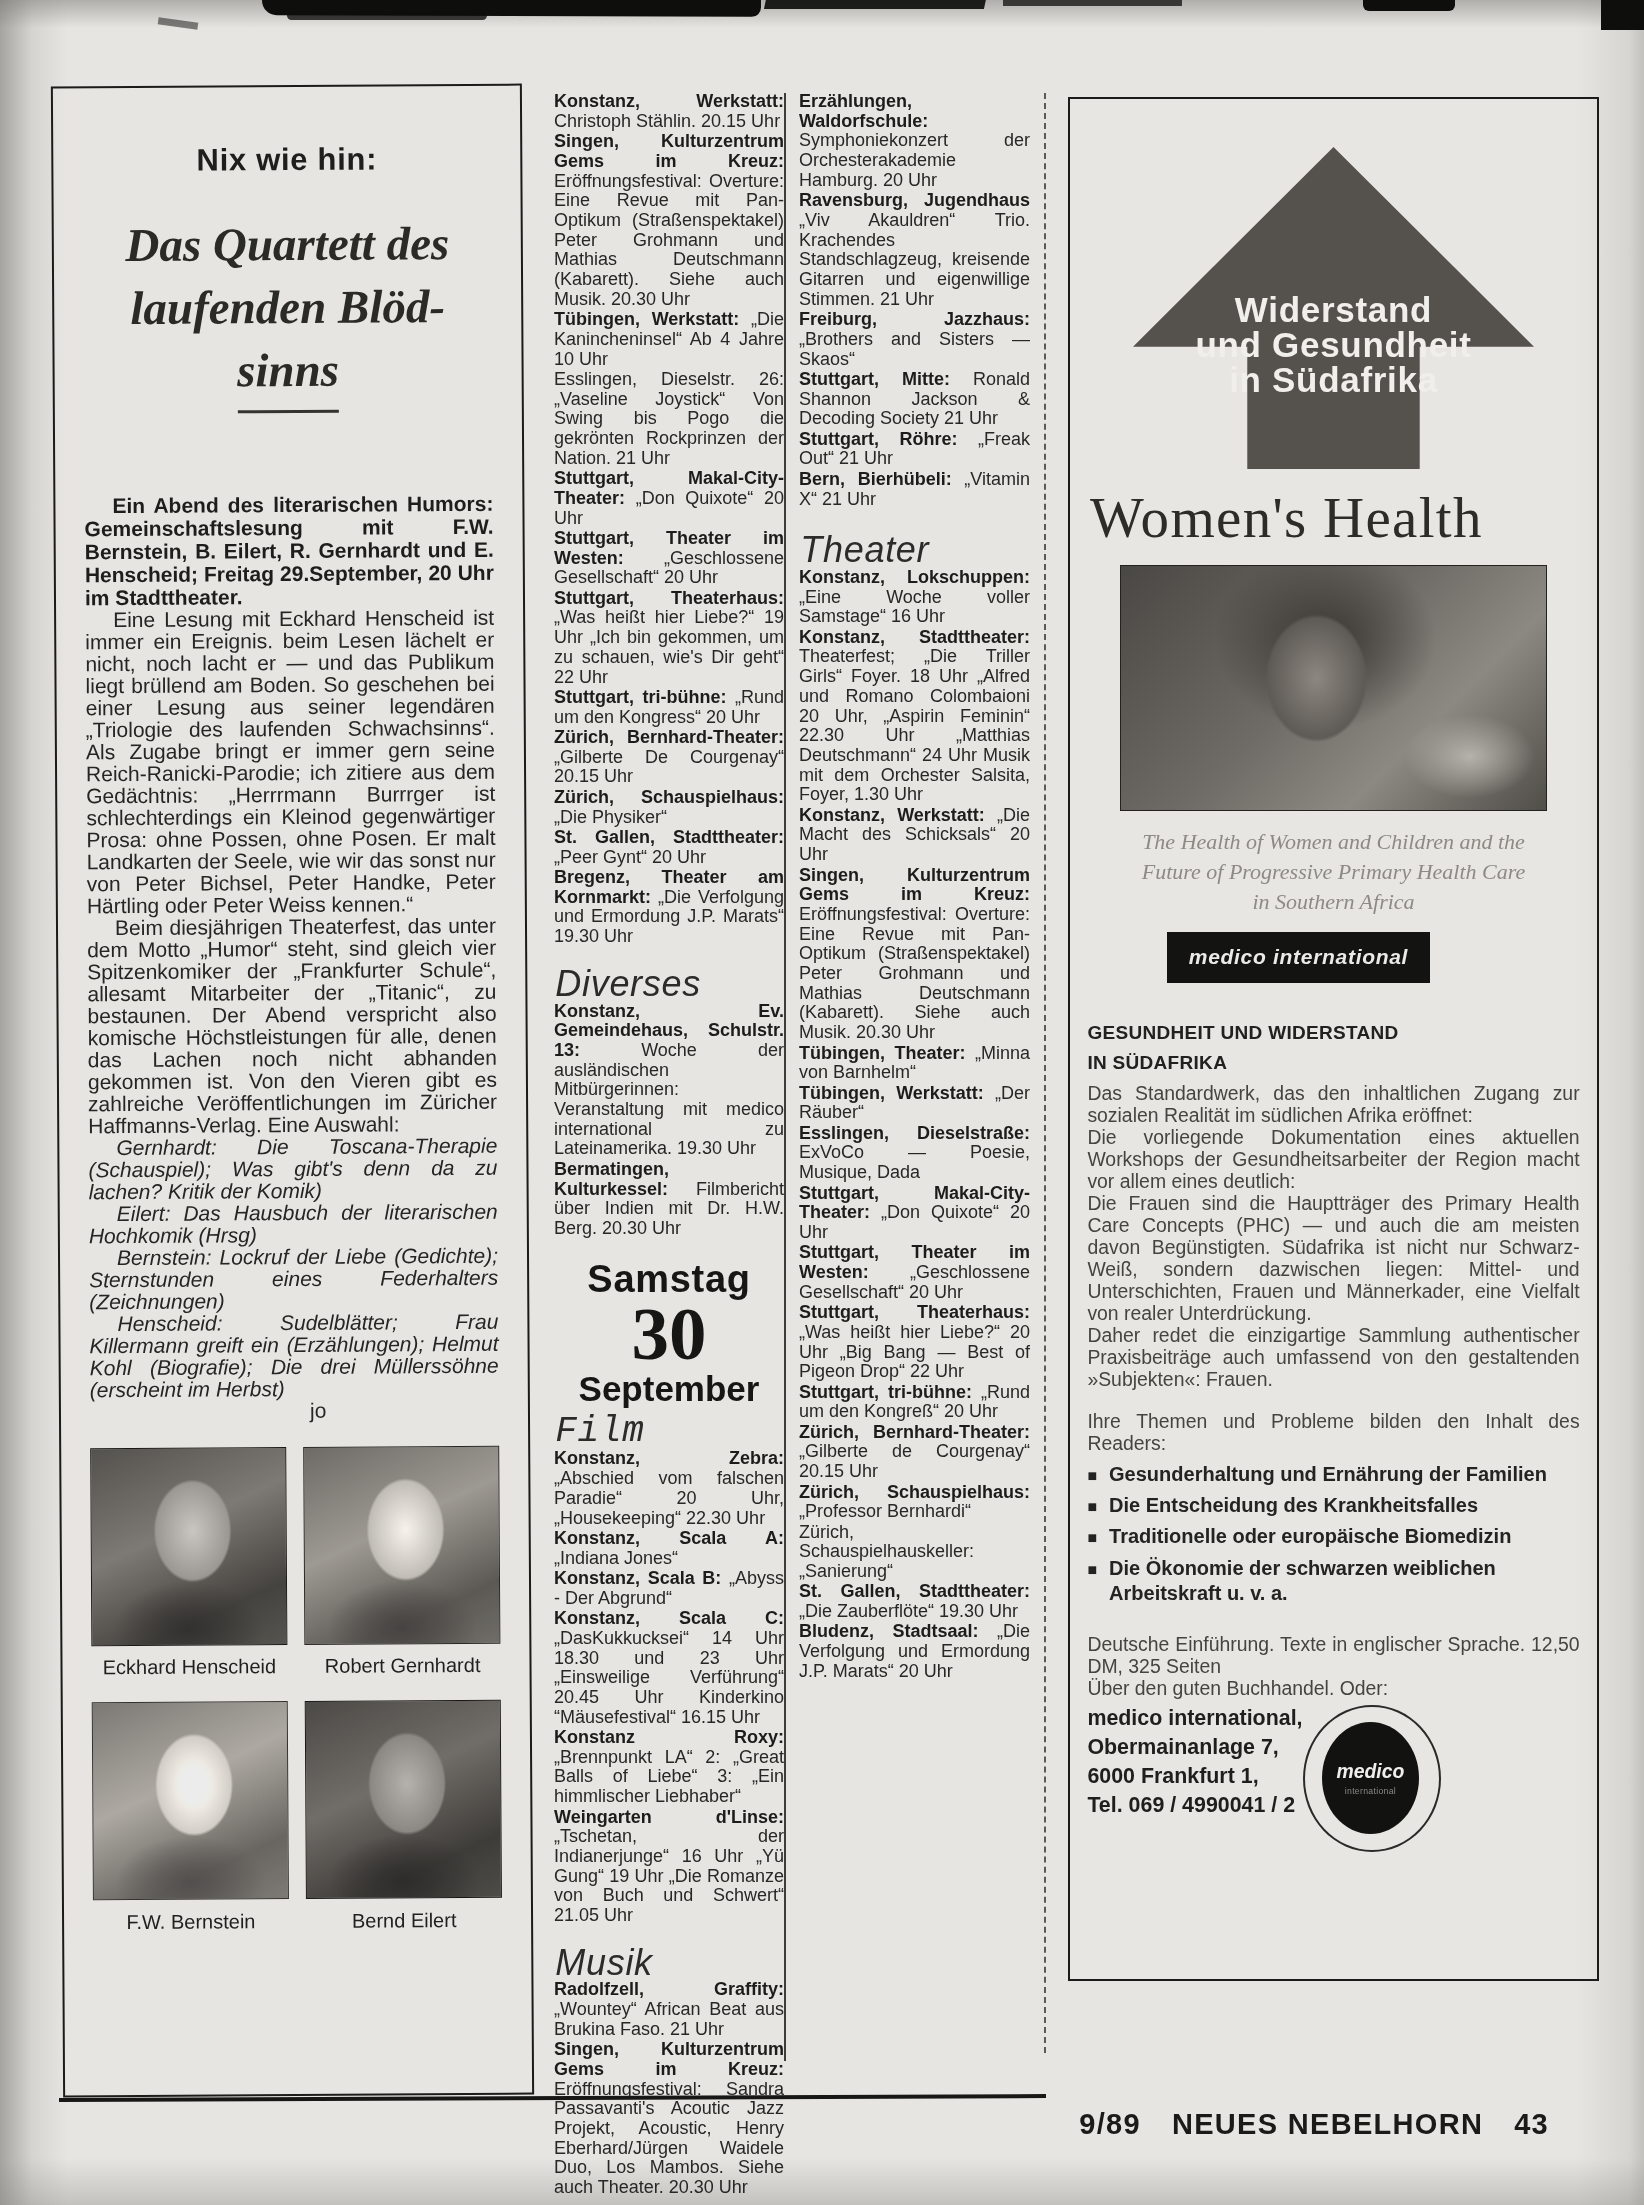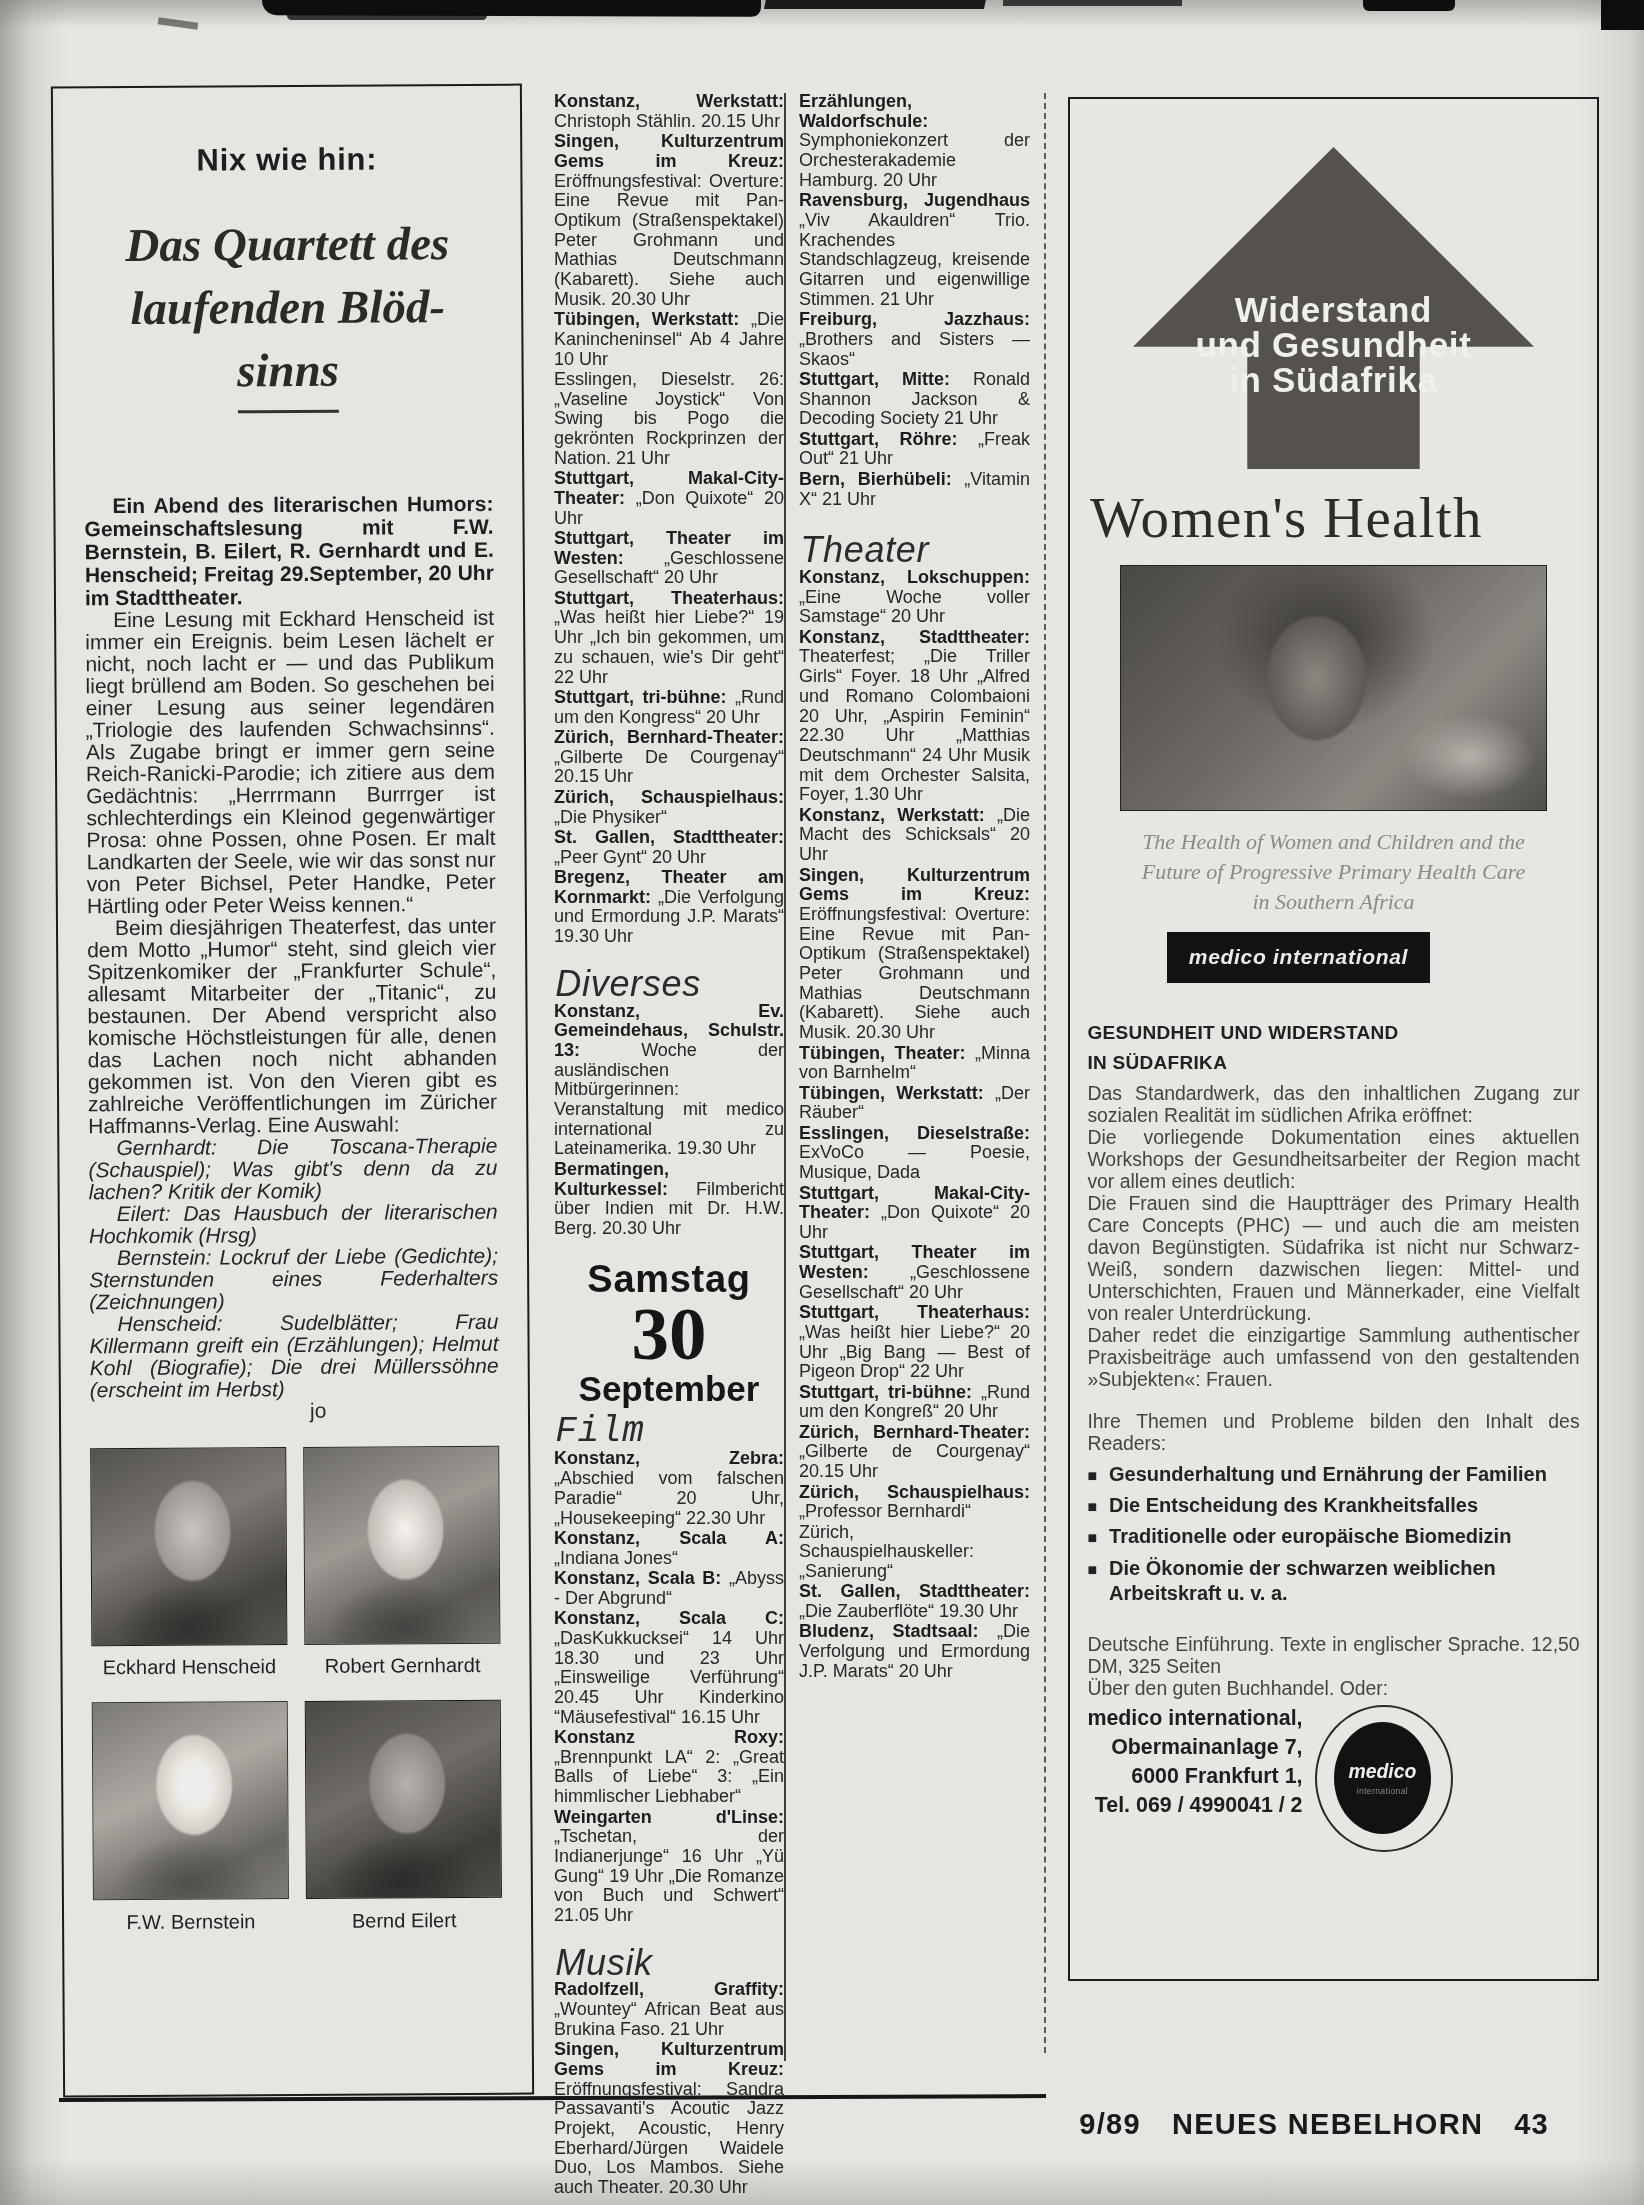--- a/index.html
+++ b/index.html
@@ -85,21 +85,21 @@
       linear-gradient(135deg,#4a4844,#6e6a65 45%,#8c8882 70%,#504e49);}
   .ad-caption{width:454px;margin:16px auto 0;text-align:center;font-family:"Liberation Serif",serif;font-style:italic;font-size:22px;line-height:30px;color:#8d8a84;}
   .brand-bar{display:inline-block;margin:14.7px 0 0 80px;background:#131311;color:#eceae7;font-weight:bold;font-style:italic;font-size:21px;letter-spacing:0.7px;padding:13.4px 21.4px;}
   .ad-heading{margin:35px 0 4px;font-weight:bold;font-size:19px;line-height:30px;letter-spacing:0.3px;color:#21211f;}
   .ad-p{margin:0;font-size:19.4px;line-height:22px;text-align:justify;color:#454440;}
   .reader-intro{margin-top:20px;}
   .bullets{margin-top:8px;}
   .bullet{display:flex;gap:12px;font-weight:bold;font-size:20px;line-height:25px;color:#232321;margin-top:5.3px;}
   .bullet .sq::before{content:"■";font-size:16px;line-height:25px;}
   .spec{margin-top:27px;}
-  .order-row{display:flex;align-items:flex-start;gap:12px;margin-top:2.7px;text-align:right;}
+  .order-row{display:flex;align-items:flex-start;margin-top:2.7px;}
   .address{font-weight:bold;font-size:21.4px;line-height:29px;color:#1e1e1c;margin-top:2.7px;}
   .address div{margin:0;}
   .logo-badge{flex:0 0 auto;width:134px;height:143px;border:2px solid #2a2a28;border-radius:50%;position:relative;margin-top:4px;}
   .logo-inner{position:absolute;left:17.4px;top:14.7px;width:97px;height:112px;background:#121210;border-radius:50%;
     display:flex;flex-direction:column;align-items:center;justify-content:center;}
   .logo-inner .l1{color:#f0eeea;font-weight:bold;font-style:italic;font-size:19.4px;}
   .logo-inner .l2{color:#8b8985;font-size:8.7px;letter-spacing:0.3px;margin-top:2.7px;}
 
   
   #footer{position:absolute;left:1042px;top:2108px;width:507px;display:flex;justify-content:flex-end;gap:31px;
@@ -206,21 +206,21 @@
     <div>
         <p class="entry"><b>Erzählungen, Waldorfschule:</b><span> Symphoniekonzert der Orchesterakademie Hamburg. 20 Uhr</span></p>
         <p class="entry"><b>Ravensburg, Jugendhaus</b><span> „Viv Akauldren“ Trio. Krachendes Standschlagzeug, kreisende Gitarren und eigenwillige Stimmen. 21 Uhr</span></p>
         <p class="entry"><b>Freiburg, Jazzhaus:</b><span> „Brothers and Sisters — Skaos“</span></p>
         <p class="entry"><b>Stuttgart, Mitte:</b><span> Ronald Shannon Jackson &amp; Decoding Society 21 Uhr</span></p>
         <p class="entry"><b>Stuttgart, Röhre:</b><span> „Freak Out“ 21 Uhr</span></p>
         <p class="entry"><b>Bern, Bierhübeli:</b><span> „Vitamin X“ 21 Uhr</span></p>
       </div>
     <div class="sec">Theater</div>
     <div>
-        <p class="entry"><b>Konstanz, Lokschuppen:</b><span> „Eine Woche voller Samstage“ 20 Uhr</span></p>
+        <p class="entry"><b>Konstanz, Lokschuppen:</b><span> „Eine Woche voller Samstage“ 16 Uhr</span></p>
         <p class="entry"><b>Konstanz, Stadttheater:</b><span> Theaterfest; „Die Triller Girls“ Foyer. 18 Uhr „Alfred und Romano Colombaioni 20 Uhr, „Aspirin Feminin“ 22.30 Uhr „Matthias Deutschmann“ 24 Uhr Musik mit dem Orchester Salsita, Foyer, 1.30 Uhr</span></p>
         <p class="entry"><b>Konstanz, Werkstatt:</b><span> „Die Macht des Schicksals“ 20 Uhr</span></p>
         <p class="entry"><b>Singen, Kulturzentrum Gems im Kreuz:</b><span> Eröffnungsfestival: Overture: Eine Revue mit Pan-Optikum (Straßenspektakel) Peter Grohmann und Mathias Deutschmann (Kabarett). Siehe auch Musik. 20.30 Uhr</span></p>
         <p class="entry"><b>Tübingen, Theater:</b><span> „Minna von Barnhelm“</span></p>
         <p class="entry"><b>Tübingen, Werkstatt:</b><span> „Der Räuber“</span></p>
         <p class="entry"><b>Esslingen, Dieselstraße:</b><span> ExVoCo — Poesie, Musique, Dada</span></p>
         <p class="entry"><b>Stuttgart, Makal-City-Theater:</b><span> „Don Quixote“ 20 Uhr</span></p>
         <p class="entry"><b>Stuttgart, Theater im Westen:</b><span> „Geschlossene Gesellschaft“ 20 Uhr</span></p>
         <p class="entry"><b>Stuttgart, Theaterhaus:</b><span> „Was heißt hier Liebe?“ 20 Uhr „Big Bang — Best of Pigeon Drop“ 22 Uhr</span></p>
         <p class="entry"><b>Stuttgart, tri-bühne:</b><span> „Rund um den Kongreß“ 20 Uhr</span></p>

